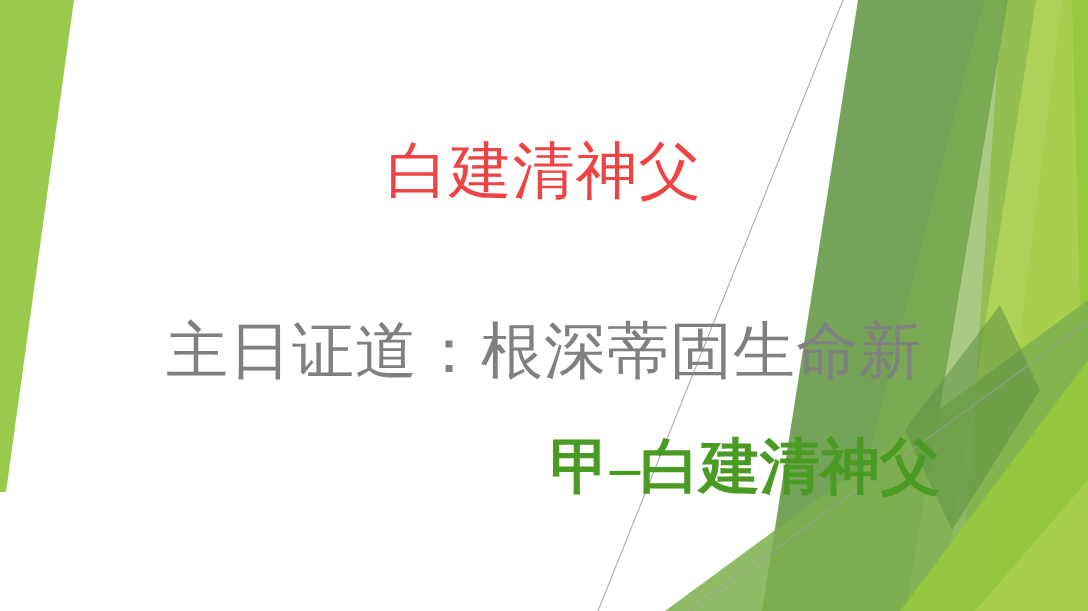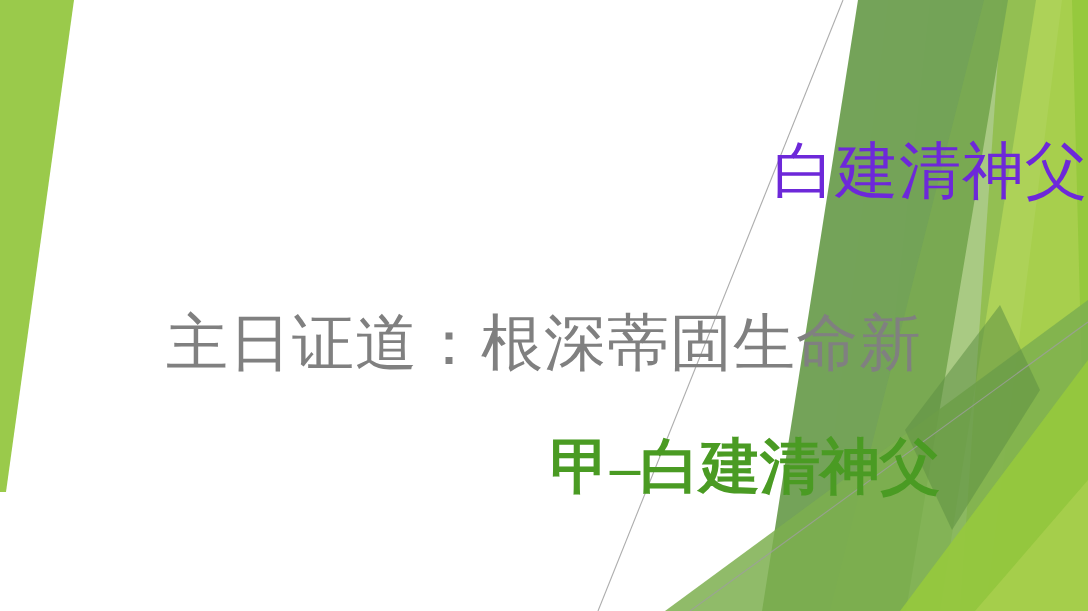--- a/index.html
+++ b/index.html
@@ -32,29 +32,29 @@
     position: absolute;
     white-space: nowrap;
     font-family: "Liberation Serif", "DejaVu Serif", serif;
     font-weight: normal;
     line-height: 1.0;
   }
   #title-line {
     left: 0;
     right: 0;
     top: 140px;
-    text-align: right;
+    text-align: center;
     font-size: 62px;
-    color: #6d28d9;
+    color: #ef4444;
     letter-spacing: 1px;
   }
   #subtitle-line {
     left: 0;
     right: 0;
-    top: 312px;
+    top: 320px;
     text-align: center;
     font-size: 62px;
     color: #808080;
     letter-spacing: 1px;
   }
   #accent-line {
     left: 0;
     right: 148px;
     top: 437px;
     text-align: right;

